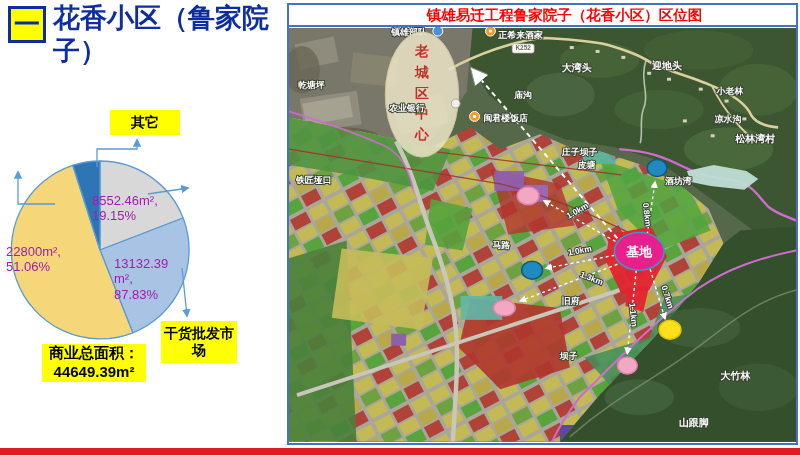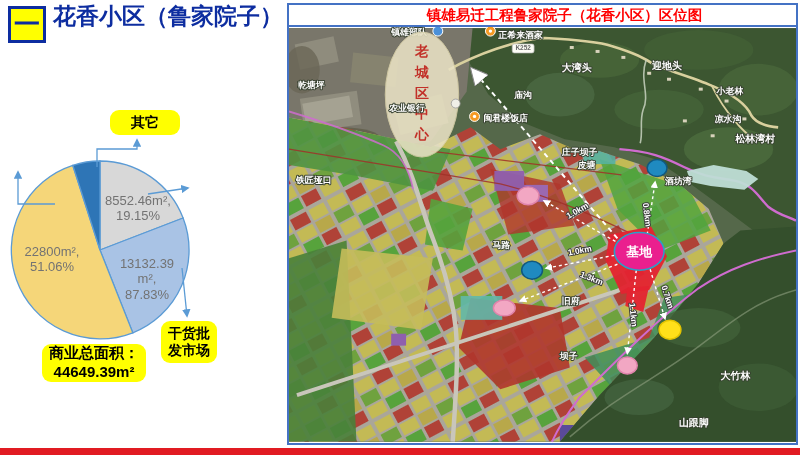--- a/index.html
+++ b/index.html
@@ -4,30 +4,30 @@
 <style>
   html,body{margin:0;padding:0;background:#888;}
   *{box-sizing:border-box;}
   .slide{position:relative;width:800px;height:455px;background:#fff;overflow:hidden;
          font-family:"Liberation Sans","DejaVu Sans",sans-serif;}
   
   .badge{position:absolute;left:8px;top:6px;width:38px;height:37px;background:#FFFF00;
          border:3px solid #0d2da0;display:flex;align-items:center;justify-content:center;
          font-size:26px;font-weight:bold;color:#0d2da0;}
   .page-title{position:absolute;left:53px;top:2px;width:238px;margin:0;
-         font-size:23px;line-height:1.22;font-weight:bold;color:#0d2da0;}
+         font-size:27px;line-height:1.22;font-weight:bold;color:#0d2da0;}
   .ybox{position:absolute;background:#FFFF00;color:#000;font-weight:bold;
         display:flex;align-items:center;justify-content:center;text-align:center;
-        font-size:14px;line-height:1.25;border-radius:9px;}
+        font-size:14px;line-height:1.25;}
   .ybox.b-qita{left:110px;top:110px;width:70px;height:25px;}
   .ybox.b-changgui{left:2px;top:139px;width:78px;height:25px;}
   .ybox.b-huamujie{left:194px;top:175px;width:62px;height:25px;}
-  .ybox.b-ganhuo{left:161px;top:321px;width:56px;height:42px;padding:2px;}
+  .ybox.b-ganhuo{left:161px;top:321px;width:76px;height:42px;padding:2px;}
   .ybox.b-total{left:42px;top:344px;width:104px;height:38px;font-size:15px;}
-  .slice-label{position:absolute;color:#737373;font-size:13px;line-height:1.18;text-align:center;}
+  .slice-label{position:absolute;color:#a21caf;font-size:13px;line-height:1.18;text-align:left;}
   .sl-gray{left:92px;top:193px;width:92px;}
   .sl-blue{left:114px;top:256px;width:66px;}
   .sl-yellow{left:6px;top:244px;width:92px;}
   .bottom-bar{position:absolute;left:0;top:448px;width:800px;height:7px;background:#e11b22;}
   
   .map-panel{position:absolute;left:287px;top:3px;width:511px;height:442px;
              border:2px solid #4472c4;background:#fff;}
   .map-title{height:22px;display:flex;align-items:center;justify-content:center;
              color:#ff0000;font-weight:bold;font-size:14.5px;border-bottom:2px solid #4472c4;
              background:#fff;padding-left:44px;}

